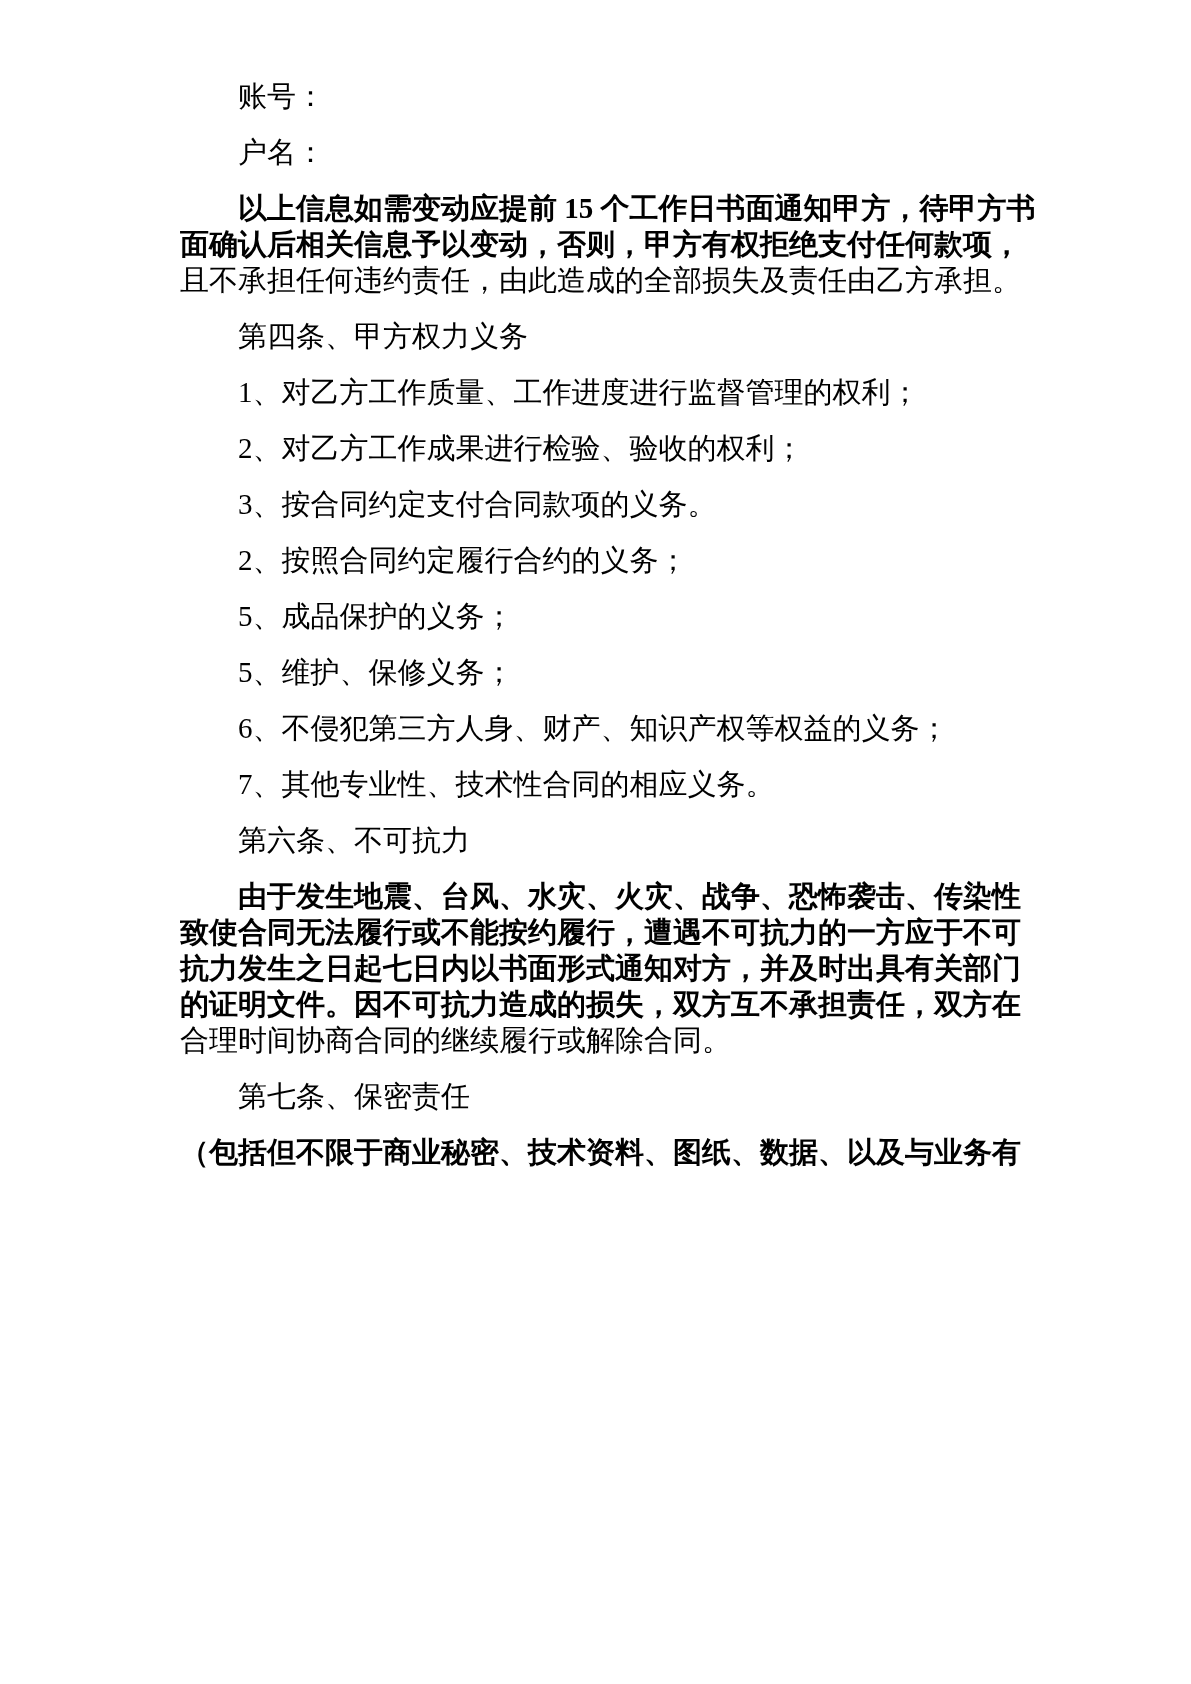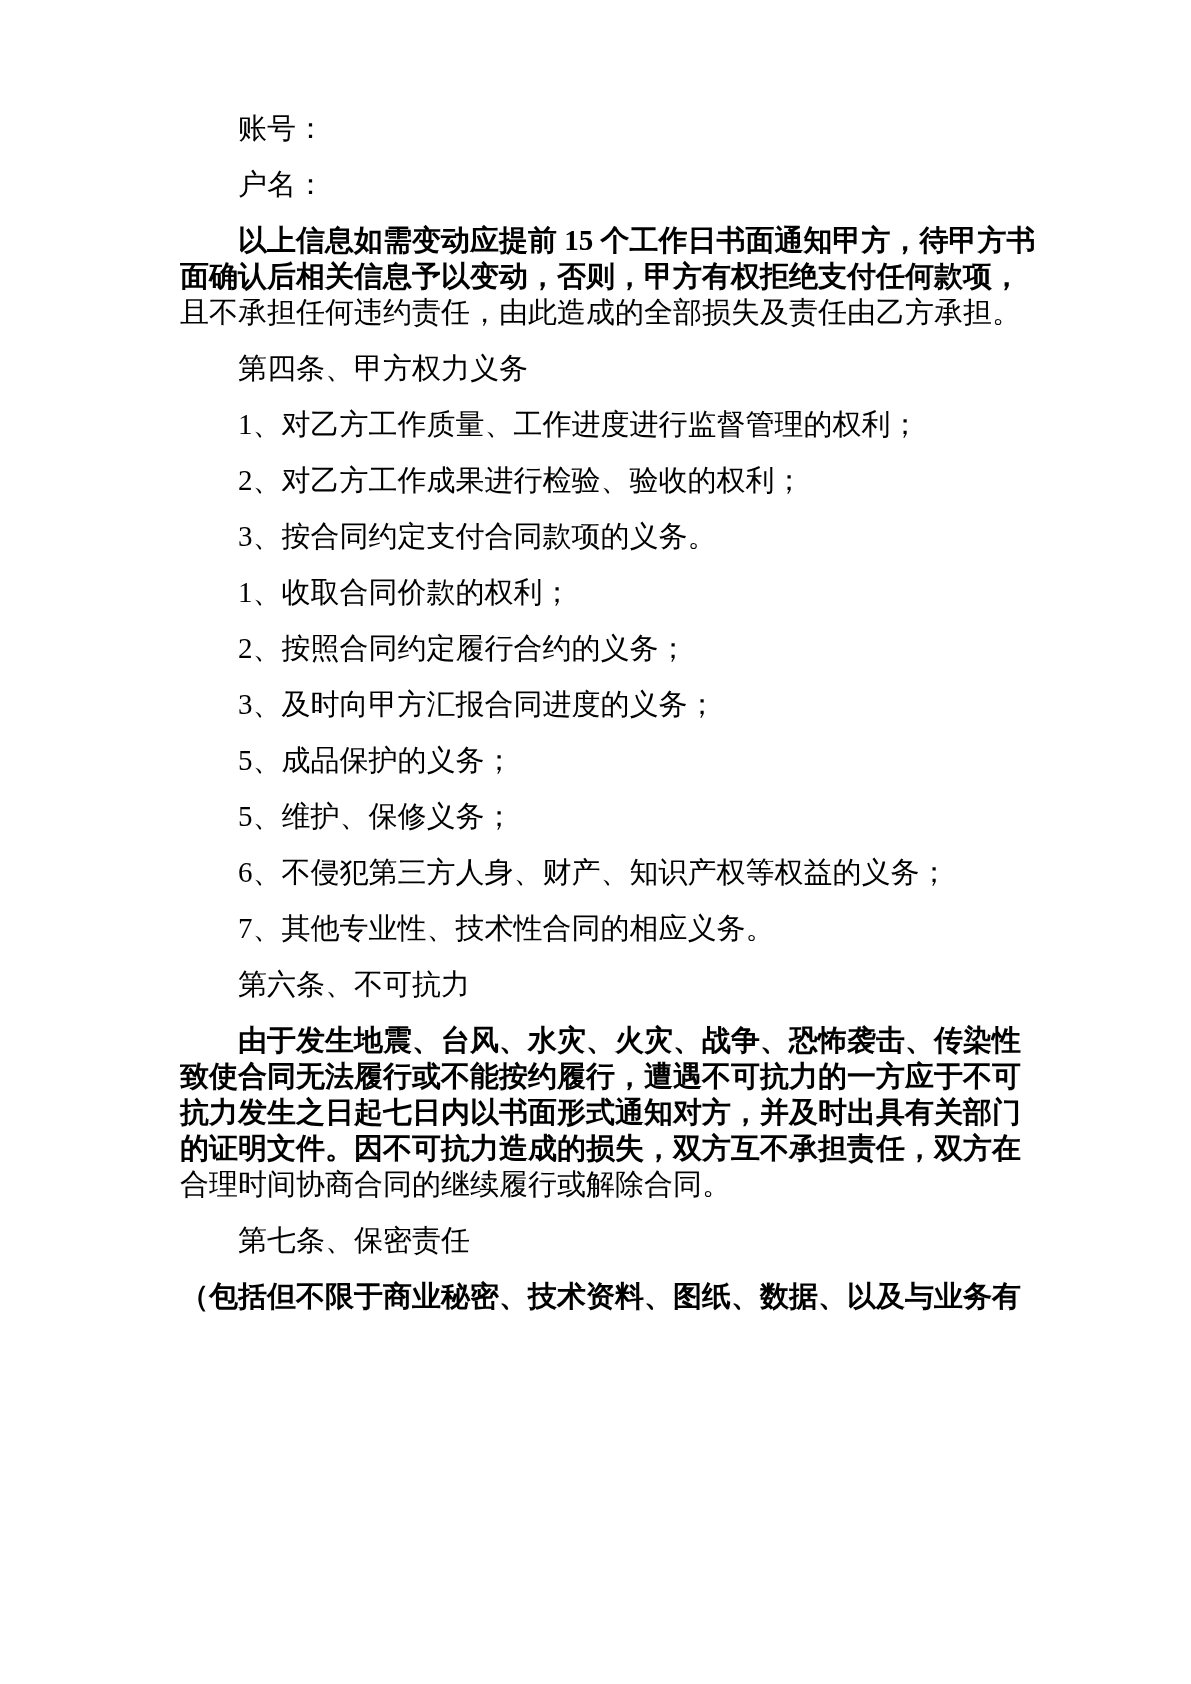--- a/index.html
+++ b/index.html
@@ -7,21 +7,21 @@
     padding: 0;
     background: #ffffff;
   }
   .page {
     position: relative;
     width: 1191px;
     height: 1684px;
     margin: 0 auto;
     background: #ffffff;
     box-sizing: border-box;
-    padding: 110px 185px 0 180px;
+    padding: 78px 185px 0 180px;
     font-family: "Liberation Serif", "DejaVu Serif", serif;
     color: #000000;
     font-size: 29px;
     line-height: 36px;
     overflow: hidden;
   }
   .para {
     margin: 0 0 20px 0;
   }
   .line {
@@ -67,27 +67,21 @@
   </div>
   <div class="para">
     <div class="line ind">2、对乙方工作成果进行检验、验收的权利；</div>
   </div>
   <div class="para">
     <div class="line ind">3、按合同约定支付合同款项的义务。</div>
   </div>
 
 
   <div class="para">
-    <div class="line ind">1、收取合同价款的权利；</div>
-  </div>
-  <div class="para">
     <div class="line ind">2、按照合同约定履行合约的义务；</div>
-  </div>
-  <div class="para">
-    <div class="line ind">3、及时向甲方汇报合同进度的义务；</div>
   </div>
   <div class="para">
     <div class="line ind">5、成品保护的义务；</div>
   </div>
   <div class="para">
     <div class="line ind">5、维护、保修义务；</div>
   </div>
   <div class="para">
     <div class="line ind">6、不侵犯第三方人身、财产、知识产权等权益的义务；</div>
   </div>

